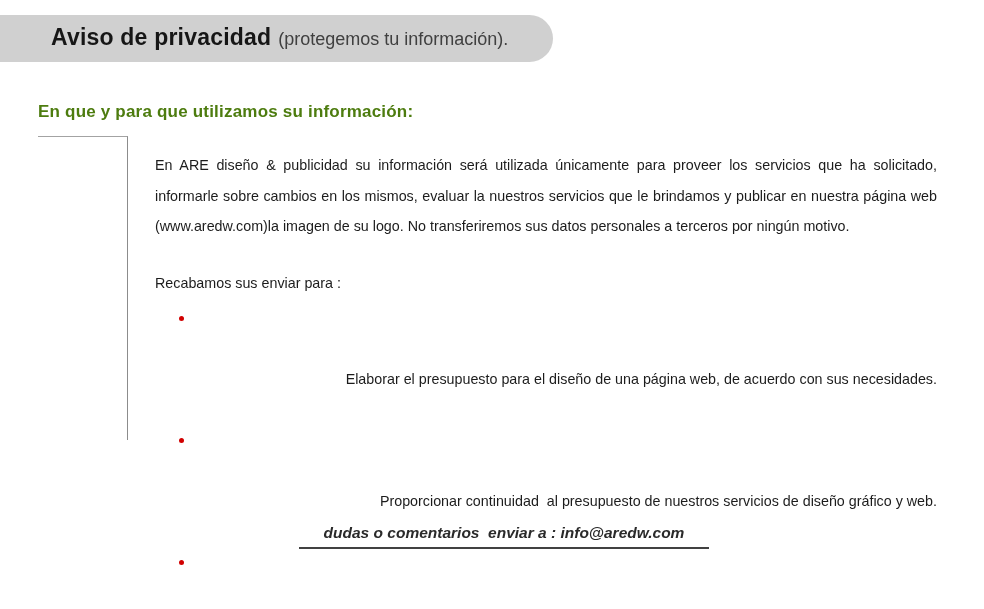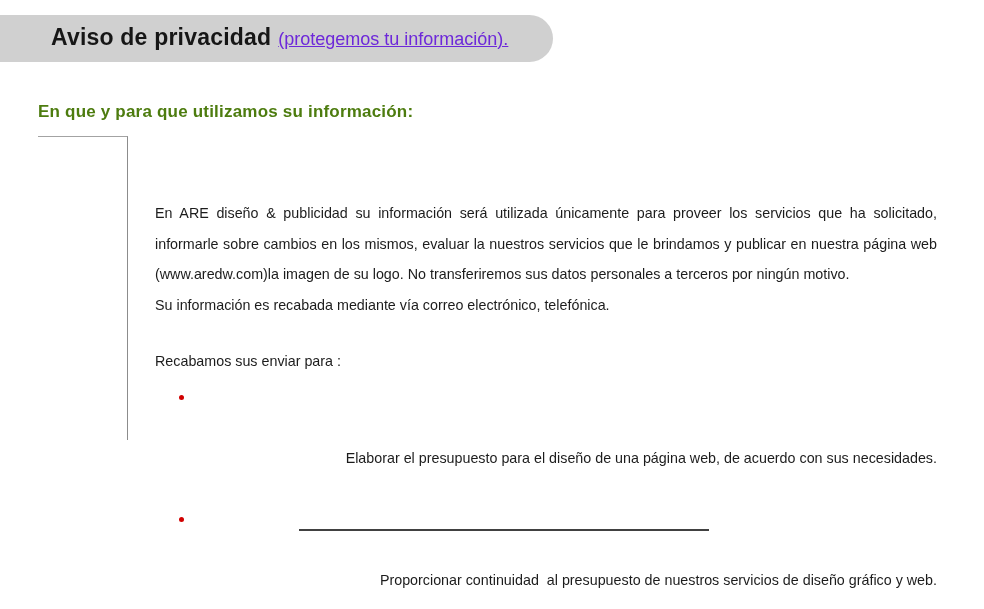--- a/index.html
+++ b/index.html
@@ -26,23 +26,22 @@
   }
   .banner-title {
     font-size: 23px;
     font-weight: 700;
     color: #161616;
     letter-spacing: 0.2px;
   }
   .banner-subtitle {
     font-size: 18px;
     font-weight: 400;
-    color: #6d28d9;
+    color: #404040;
     margin-left: 7px;
-    text-decoration: underline;
   }
 
   
   .section-heading {
     position: absolute;
     left: 38px; top: 102px;
     font-size: 17px;
     font-weight: 700;
     color: #4d7c0f;
     letter-spacing: 0.2px;
@@ -59,21 +58,21 @@
 
   
   .content {
     position: absolute;
     left: 155px; top: 150px;
     width: 782px;
     font-size: 14.3px;
     line-height: 30.5px;
     color: #1c1c1c;
   }
-  .para-main { text-align: justify; margin-top: 48px; }
+  .para-main { text-align: justify; }
   .para-channel { white-space: pre-wrap; }
   .list-intro { margin-top: 26px; white-space: pre-wrap; }
 
   ul.reasons {
     list-style: none;
     margin-top: 5px;
   }
   ul.reasons li {
     position: relative;
     padding-left: 37px;
@@ -116,34 +115,34 @@
   <span class="banner-title">Aviso de privacidad</span>
   <span class="banner-subtitle">(protegemos tu información).</span>
 </div>
 
 <h2 class="section-heading">En que y para que utilizamos su información:</h2>
 
 <div class="corner-rule"></div>
 
 <div class="content">
   <p class="para-main">En ARE diseño &amp; publicidad  su información  será utilizada únicamente para proveer los servicios que ha solicitado, informarle sobre cambios en los mismos, evaluar la nuestros  servicios que le brindamos y publicar en nuestra página web (www.aredw.com)la imagen de su logo.   No transferiremos sus datos personales a terceros por ningún motivo.</p>
-  <p class="para-channel">Su información es recabada mediante vía correo electrónico, telefónica.</p>
   <p class="list-intro">Recabamos sus enviar para :</p>
   <ul class="reasons">
     <li>
       <span class="bullet-dot"></span>
       <span>Elaborar el presupuesto para el diseño de una página web, de acuerdo con sus necesidades.</span>
     </li>
     <li>
       <span class="bullet-dot"></span>
       <span>Proporcionar continuidad  al presupuesto de nuestros servicios de diseño gráfico y web.</span>
     </li>
     <li>
       <span class="bullet-dot"></span>
       
     </li>
 
   </ul>
 </div>
 
 <div class="footer">
+  <div class="footer-text">dudas o comentarios  enviar a : info@aredw.com</div>
   <div class="footer-rule"></div>
 </div>
 
 </body></html>

